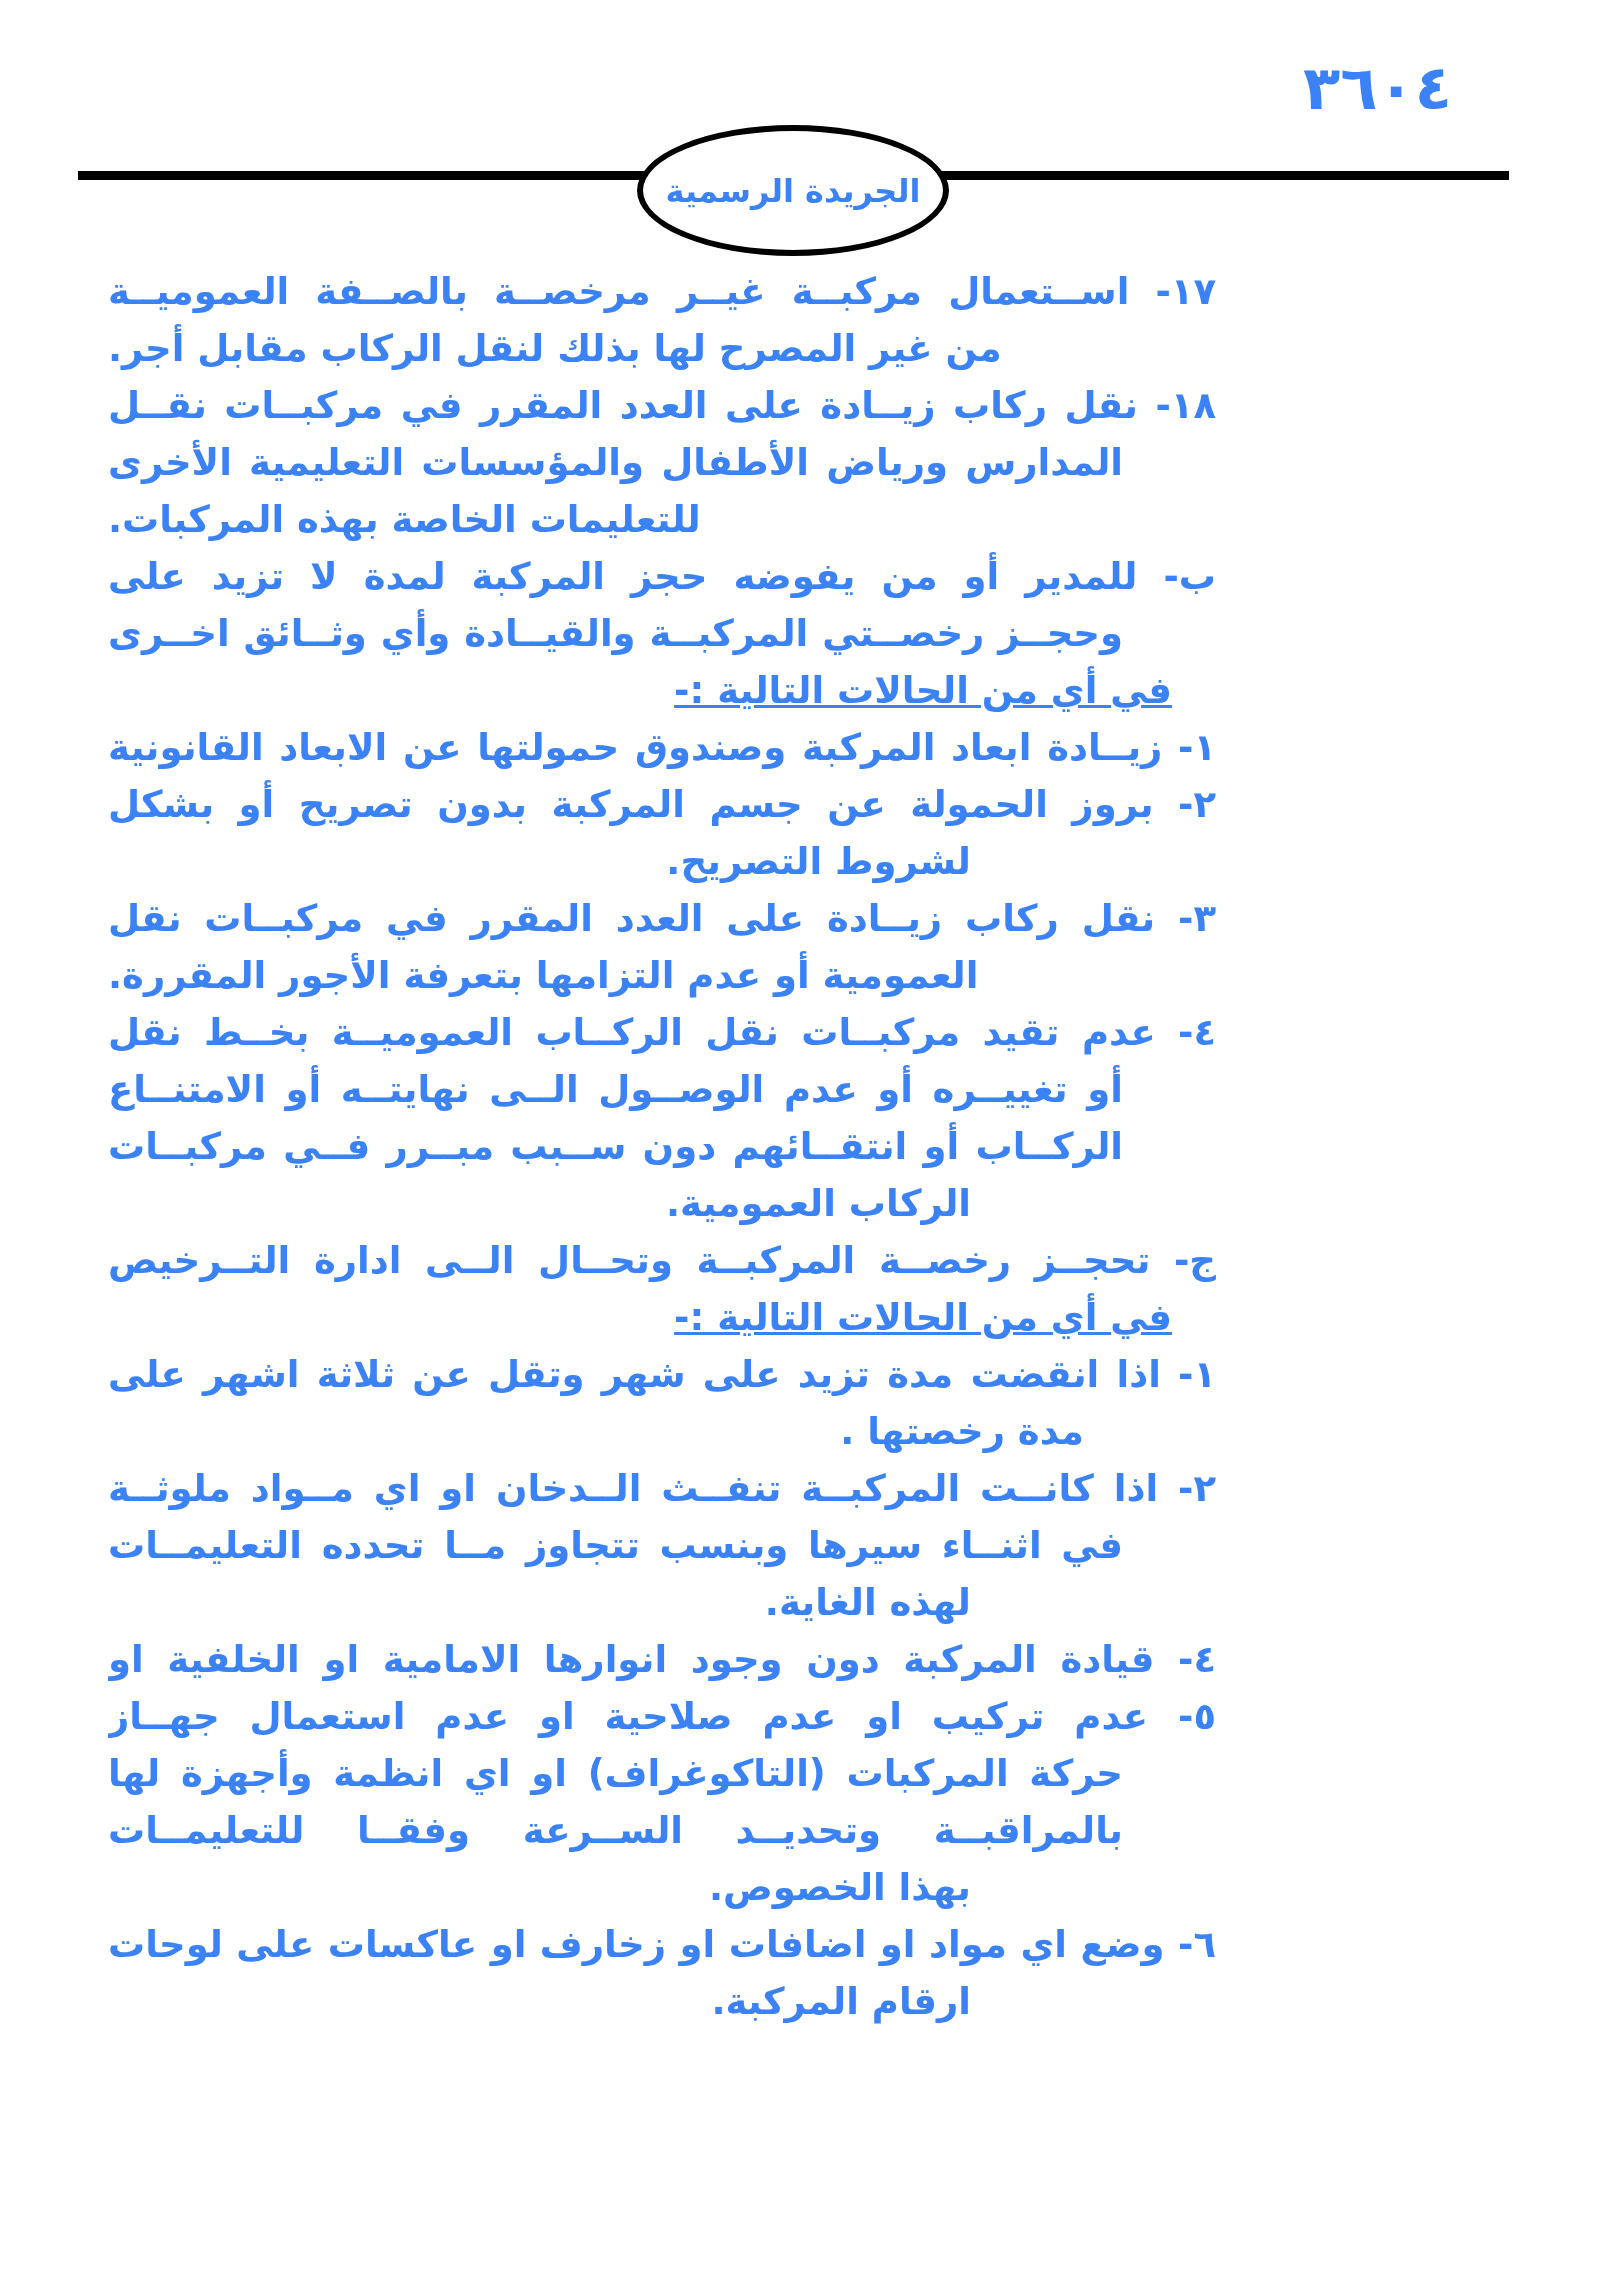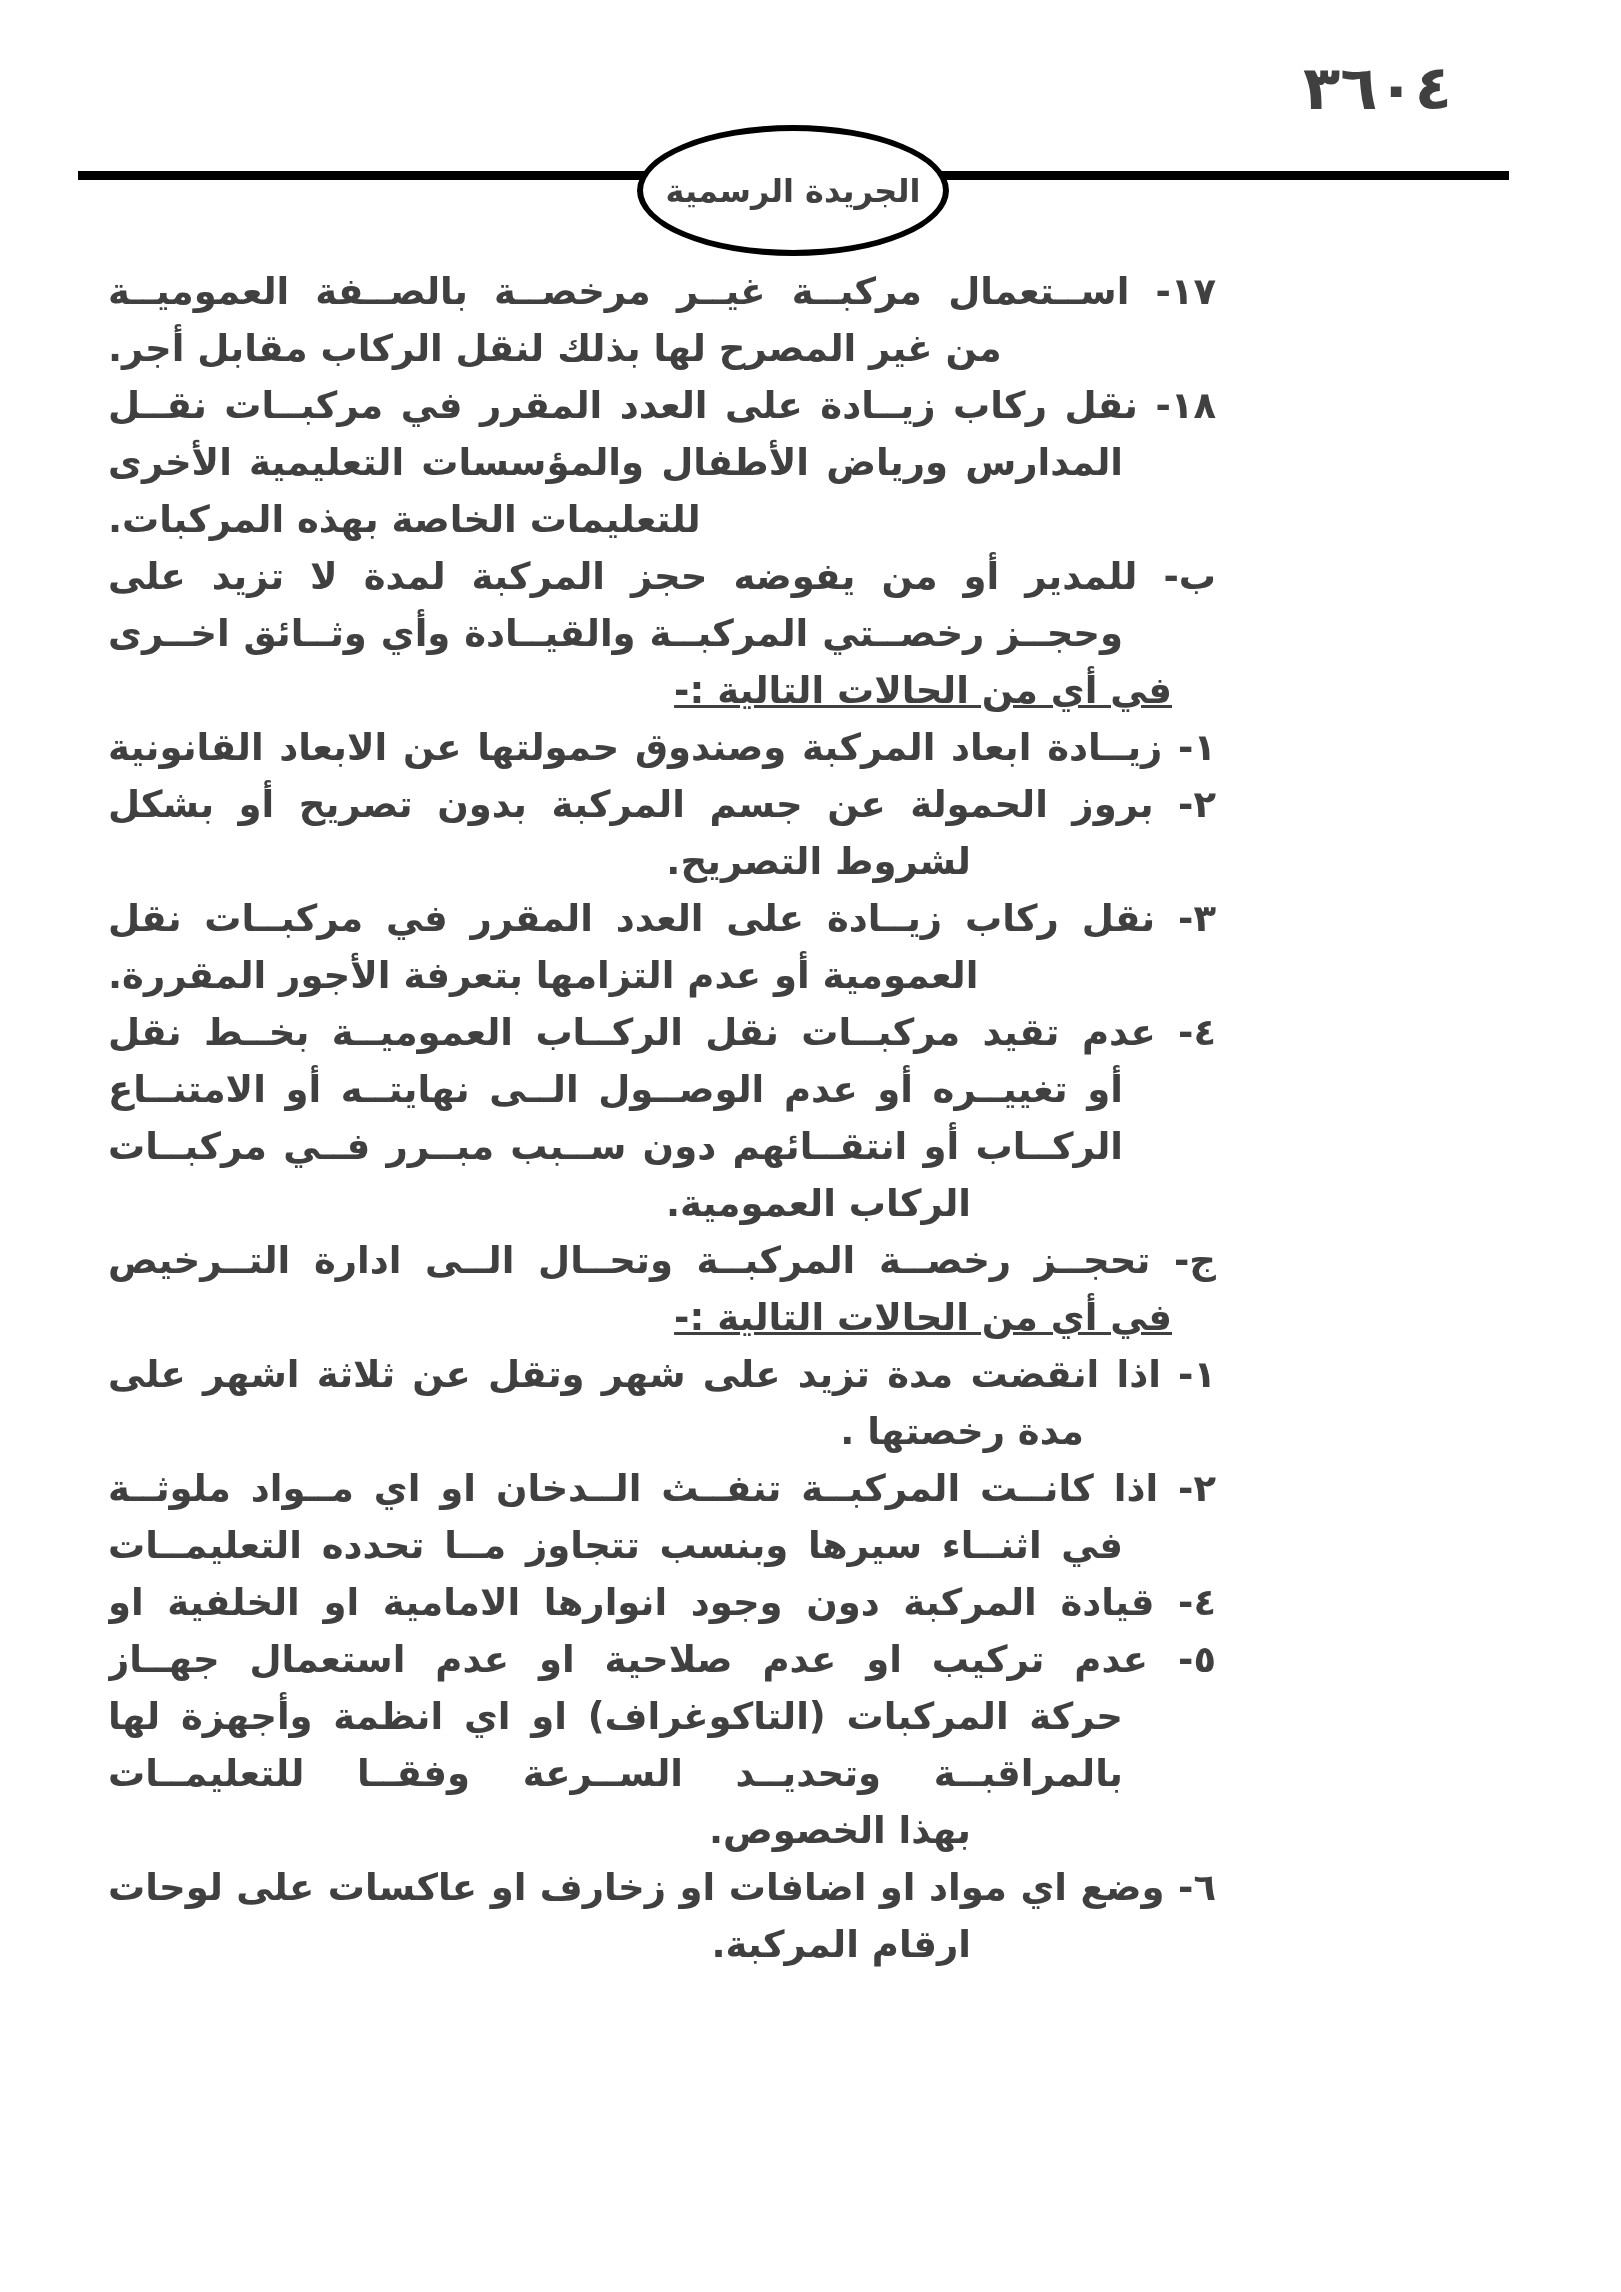--- a/index.html
+++ b/index.html
@@ -3,21 +3,21 @@
 <meta charset="utf-8">
 <style>
   html, body { margin: 0; padding: 0; background: #e8e8e8; }
   .page {
     position: relative;
     width: 1621px;
     height: 2293px;
     margin: 0 auto;
     background: #ffffff;
     font-family: "DejaVu Sans", sans-serif;
-    color: #404040;
+    color: #3b82f6;
     overflow: hidden;
   }
   
   .page-number {
     position: absolute;
     top: 57px;
     right: 169px;
     direction: rtl;
     font-size: 61px;
     font-weight: bold;
@@ -118,20 +118,21 @@
       <div class="line full">٤- عدم تقيد مركبــات نقل الركــاب العموميــة بخــط نقل الركــاب</div>
       <div class="line cont">أو تغييــره أو عدم الوصــول الــى نهايتــه أو الامتنــاع عن نقــل</div>
       <div class="line cont">الركــاب أو انتقــائهم دون ســبب مبــرر فــي مركبــات نقــل</div>
       <div class="line right3">الركاب العمومية.</div>
       <div class="line full">ج- تحجــز رخصــة المركبــة وتحــال الــى ادارة التــرخيص</div>
       <div class="line right1">في أي من الحالات التالية :-</div>
       <div class="line full">١- اذا انقضت مدة تزيد على شهر وتقل عن ثلاثة اشهر على انتهاء</div>
       <div class="line right2">مدة رخصتها .</div>
       <div class="line full">٢- اذا كانــت المركبــة تنفــث الــدخان او اي مــواد ملوثــة أخــرى</div>
       <div class="line cont">في اثنــاء سيرها وبنسب تتجاوز مــا تحدده التعليمــات الصادرة</div>
+      <div class="line right3">لهذه الغاية.</div>
       <div class="line full">٤- قيادة المركبة دون وجود انوارها الامامية او الخلفية او كليهما.</div>
       <div class="line full">٥- عدم تركيب او عدم صلاحية او عدم استعمال جهــاز تســجيل</div>
       <div class="line cont">حركة المركبات (التاكوغراف) او اي انظمة وأجهزة لها علاقة</div>
       <div class="line cont">بالمراقبــة وتحديــد الســرعة وفقــا للتعليمــات الصــادرة</div>
       <div class="line right3">بهذا الخصوص.</div>
       <div class="line full">٦- وضع اي مواد او اضافات او زخارف او عاكسات على لوحات</div>
       <div class="line right3">ارقام المركبة.</div>
     </div>
 </div>
 

